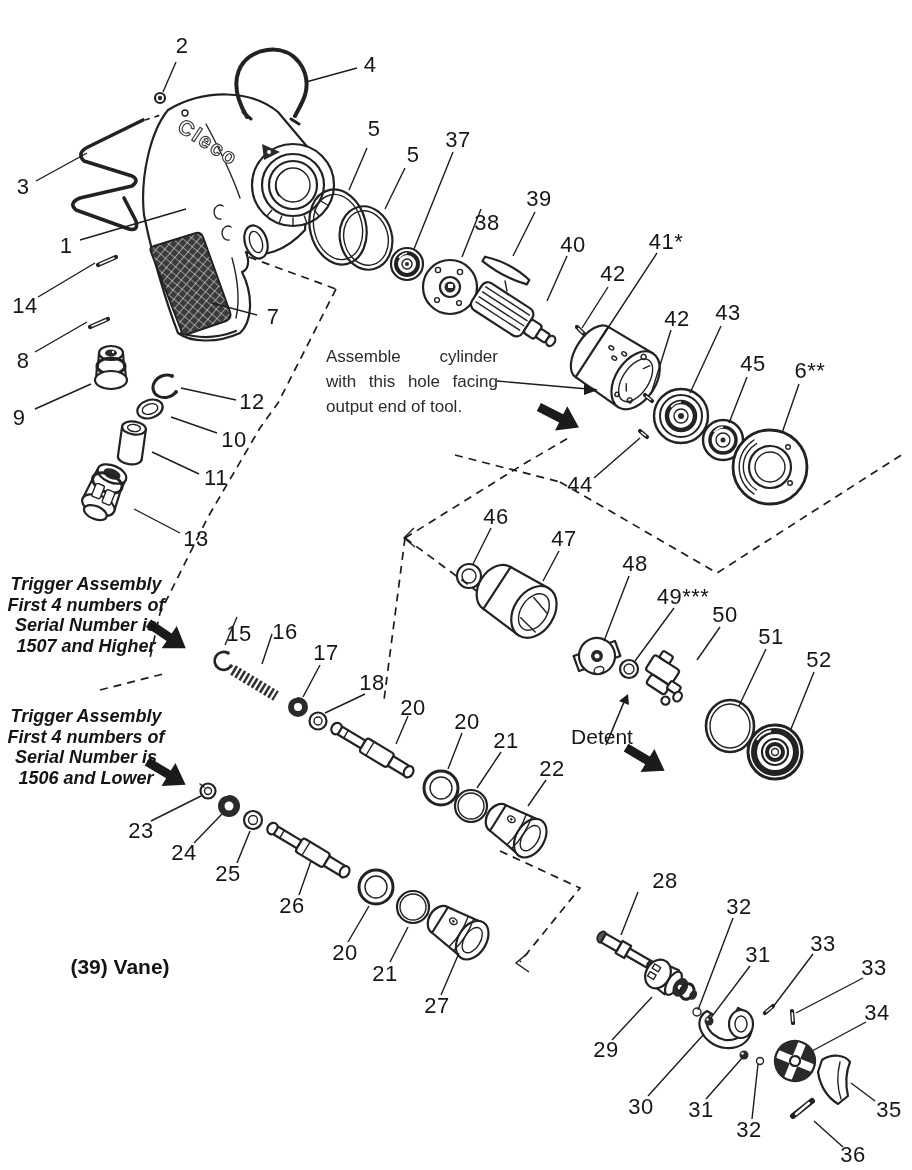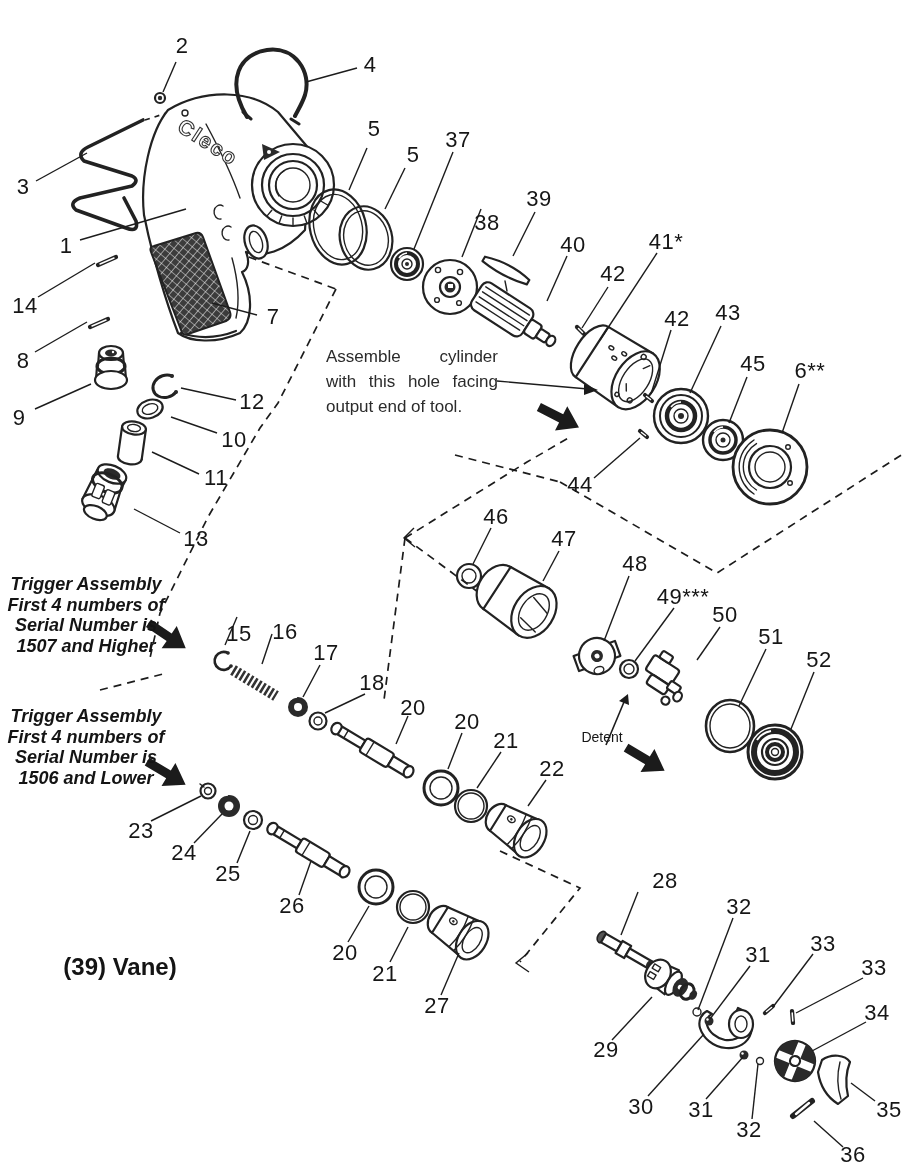--- a/index.html
+++ b/index.html
@@ -20,24 +20,24 @@
   
   .part-label{position:absolute;transform:translate(-50%,-50%);font-size:22px;color:#161616;
               white-space:nowrap;letter-spacing:.5px;}
   .note{position:absolute;color:#2b2b2b;}
   .note-assemble{left:326px;top:344px;width:172px;font-size:17px;line-height:25px;}
   .note-assemble .jl{text-align:justify;text-align-last:justify;}
   .trigger-note{width:168px;text-align:center;font-size:18px;font-weight:bold;font-style:italic;
                 line-height:20.5px;color:#141414;}
   .trigger-high{left:2px;top:574px;}
   .trigger-low{left:2px;top:706px;}
-  .vane-note{left:6px;top:952px;width:228px;text-align:center;font-weight:bold;font-size:24px;
+  .vane-note{left:6px;top:952px;width:228px;text-align:center;font-weight:bold;font-size:21px;
              line-height:29px;color:#141414;}
   .detent{position:absolute;left:602px;top:737px;transform:translate(-50%,-50%);
-          font-size:14px;color:#161616;}
+          font-size:21px;color:#161616;}
 </style>
 </head>
 <body>
 
 <div class="stage">
 
 <svg width="912" height="1170" viewBox="0 0 912 1170">
   <defs>
     <pattern id="xh" width="6.5" height="6.5" patternUnits="userSpaceOnUse" patternTransform="rotate(40)">
       <rect width="6.5" height="6.5" fill="#3b3b3b"></rect>

